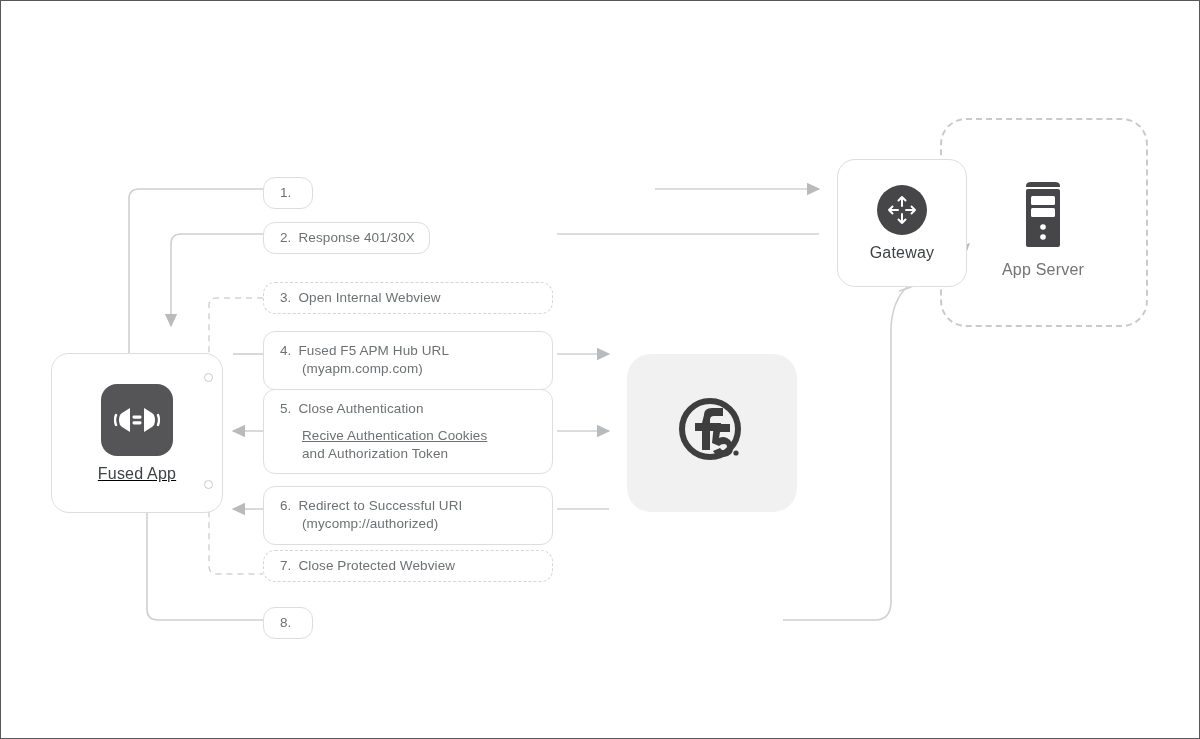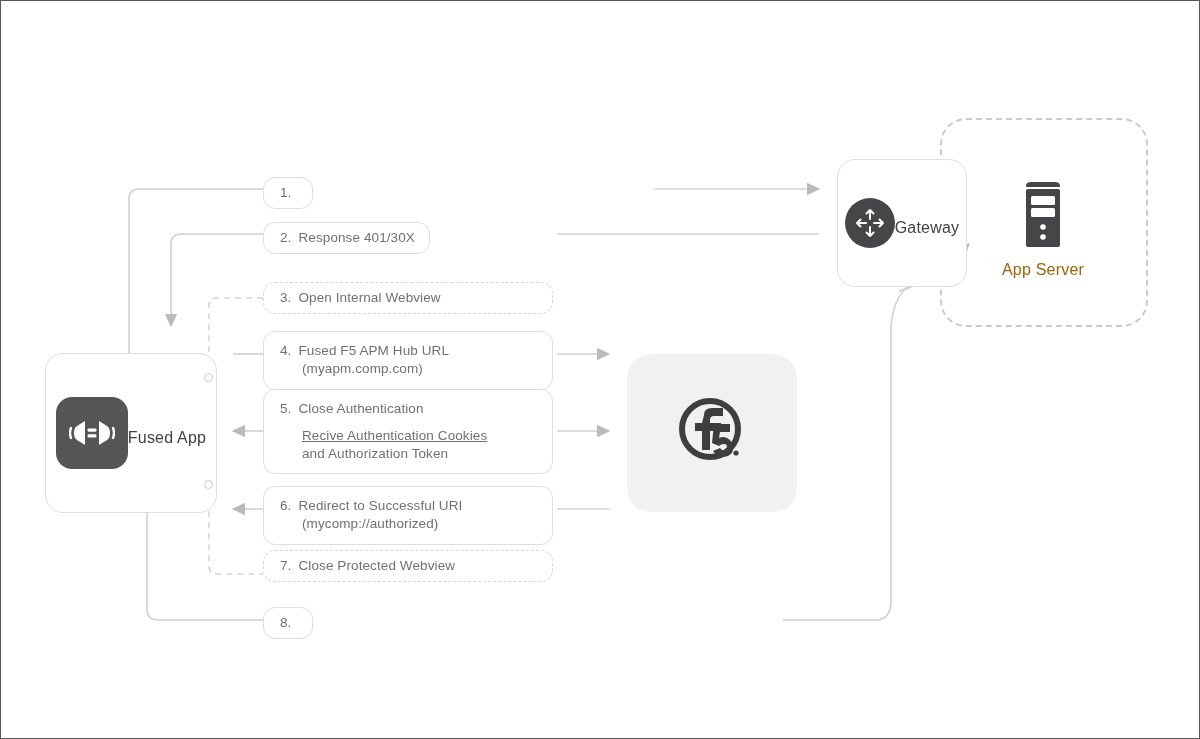--- a/index.html
+++ b/index.html
@@ -42,41 +42,42 @@
   .step.stacked .row1 { display: flex; }
   .step.stacked .row2 { padding-left: 22px; text-align: right; }
 
   
   .node {
     position: absolute;
     background: #ffffff;
     border: 1px solid #dcdddf;
     border-radius: 18px;
     display: flex;
+    flex-direction: column;
     align-items: center;
     justify-content: center;
     z-index: 3;
   }
   .node .label {
     margin-top: 9px;
     font-size: 16px;
     color: #3f4244;
     letter-spacing: .2px;
   }
   .plain-node {
     position: absolute;
     display: flex;
     flex-direction: column;
     align-items: center;
     z-index: 3;
   }
   .plain-node .label {
     margin-top: 8px;
     font-size: 16px;
-    color: #a16207;
+    color: #737373;
     letter-spacing: .2px;
   }
   .f5-box {
     position: absolute;
     background: #f1f1f1;
     border-radius: 24px;
     display: flex; align-items: center; justify-content: center;
     z-index: 2;
   }
   .dashed-zone {
@@ -130,21 +131,21 @@
 
       <path d="M900,288 L900,300 Q900,300 910,290" stroke="none"></path>
       <path d="M898,290 Q930,282 968,243" marker-end="url(#ah)"></path>
 
       <path d="M262,297 L215,297 Q208,297 208,305 L208,565 Q208,573 216,573 L262,573" stroke="#d2d3d5" stroke-width="1.5" stroke-dasharray="6 5"></path>
     </g>
   </svg>
 
   <div class="dashed-zone" style="left:939px; top:117px; width:208px; height:209px;"></div>
 
-  <div class="node" style="left:44px; top:352px; width:172px; height:160px;">
+  <div class="node" style="left:50px; top:352px; width:172px; height:160px;text-decoration:underline;">
     <div style="width:72px;height:72px;border-radius:16px;background:#555557;display:flex;align-items:center;justify-content:center;">
       <svg width="46" height="30" viewBox="0 0 46 30" xmlns="http://www.w3.org/2000/svg">
         <g fill="#ffffff">
           <path d="M8,8 L16,3 L16,27 L8,22 Q5,20 5,15 Q5,10 8,8 Z"></path>
           <path d="M38,8 L30,3 L30,27 L38,22 Q41,20 41,15 Q41,10 38,8 Z"></path>
           <rect x="18.5" y="10.5" width="9" height="3.2" rx="1.4"></rect>
           <rect x="18.5" y="16.3" width="9" height="3.2" rx="1.4"></rect>
           <path d="M2,10 Q0,15 2,20" stroke="#ffffff" stroke-width="2.4" fill="none" stroke-linecap="round"></path>
           <path d="M44,10 Q46,15 44,20" stroke="#ffffff" stroke-width="2.4" fill="none" stroke-linecap="round"></path>
         </g>

